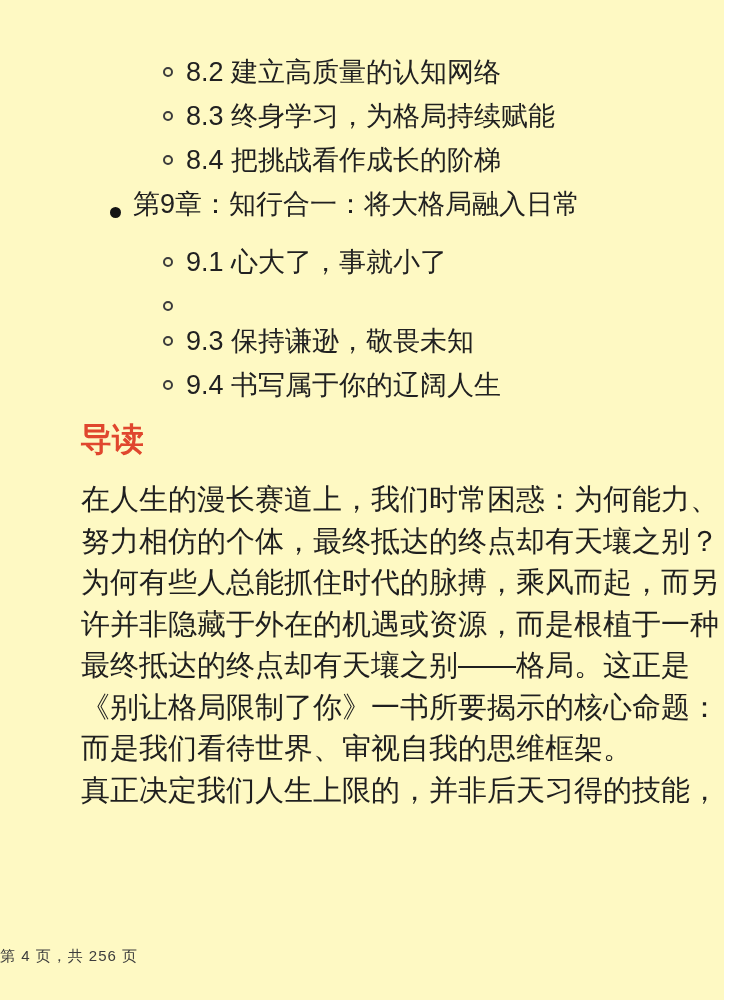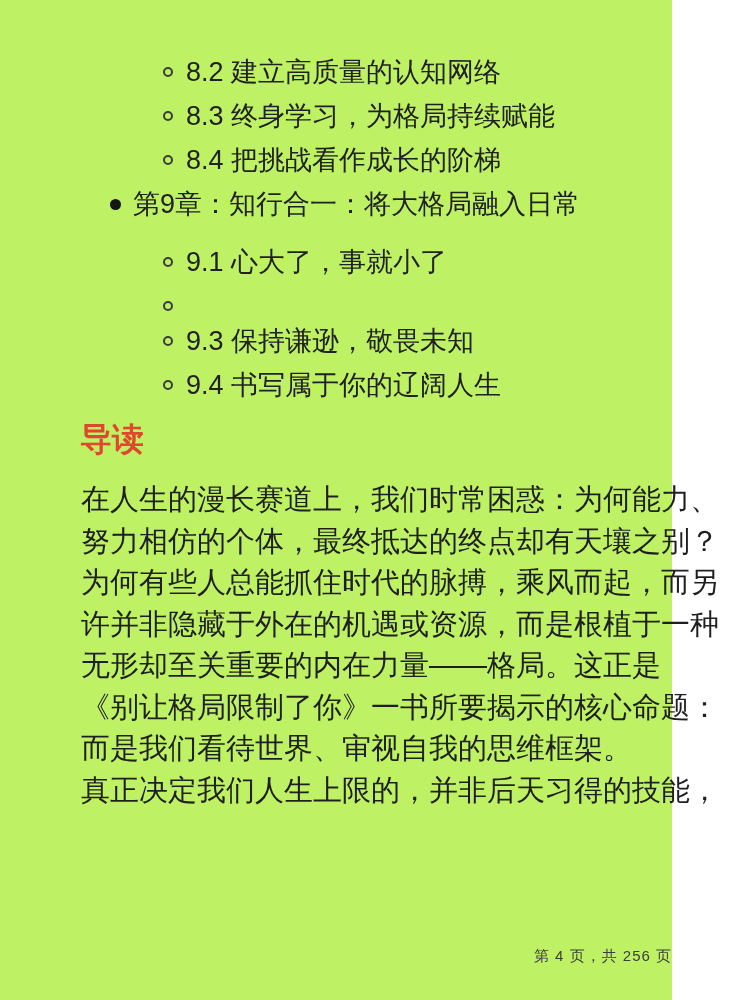--- a/index.html
+++ b/index.html
@@ -9,43 +9,44 @@
   }
   body {
     width: 750px;
     height: 1000px;
     font-family: "Liberation Sans", "DejaVu Sans", sans-serif;
     color: #212121;
     position: relative;
     overflow: hidden;
   }
   .page {
-    width: 672px;
+    width: 724px;
     height: 1000px;
     position: relative;
-    background: #bef264;
+    background: #fef9c3;
   }
   .toc {
     padding-top: 58px;
   }
   .toc-row {
     display: flex;
     align-items: flex-start;
     font-size: 27px;
     line-height: 28px;
     color: #212121;
   }
   .toc-row.sub {
     margin-left: 163px;
     margin-bottom: 16px;
   }
   .toc-row.chapter {
     margin-left: 110px;
     margin-top: 12px;
     margin-bottom: 30px;
+    align-items: flex-end;
   }
   .bullet-circle {
     flex: 0 0 auto;
     width: 10px;
     height: 10px;
     border: 2px solid #3c3c3c;
     border-radius: 50%;
     margin-top: 9px;
     margin-right: 13px;
     box-sizing: border-box;
@@ -75,21 +76,21 @@
     color: #1f1f1f;
   }
   .para-line {
     white-space: nowrap;
   }
   .footer {
     position: absolute;
     left: 0;
     right: 0;
     top: 946px;
-    text-align: right;
+    text-align: left;
     font-size: 15px;
     line-height: 20px;
     color: #3d3d3d;
     letter-spacing: 1px;
   }
 </style>
 </head>
 <body>
 
 <div class="page">
@@ -132,21 +133,21 @@
 
   </div>
 
   <h2 class="section-heading" style="color: rgb(224, 71, 46);">导读</h2>
 
   <div class="intro">
     <div class="para-line">在人生的漫长赛道上，我们时常困惑：为何能力、</div>
     <div class="para-line">努力相仿的个体，最终抵达的终点却有天壤之别？</div>
     <div class="para-line">为何有些人总能抓住时代的脉搏，乘风而起，而另</div>
     <div class="para-line">许并非隐藏于外在的机遇或资源，而是根植于一种</div>
-    <div class="para-line">无形却至关重要的内在力量——格局。这正是</div>
+    <div class="para-line">最终抵达的终点却有天壤之别——格局。这正是</div>
     <div class="para-line">《别让格局限制了你》一书所要揭示的核心命题：</div>
     <div class="para-line">而是我们看待世界、审视自我的思维框架。</div>
     <div class="para-line">真正决定我们人生上限的，并非后天习得的技能，</div>
   </div>
 
   <div class="footer">第 4 页，共 256 页</div>
 
 </div>
 
 </body></html>

